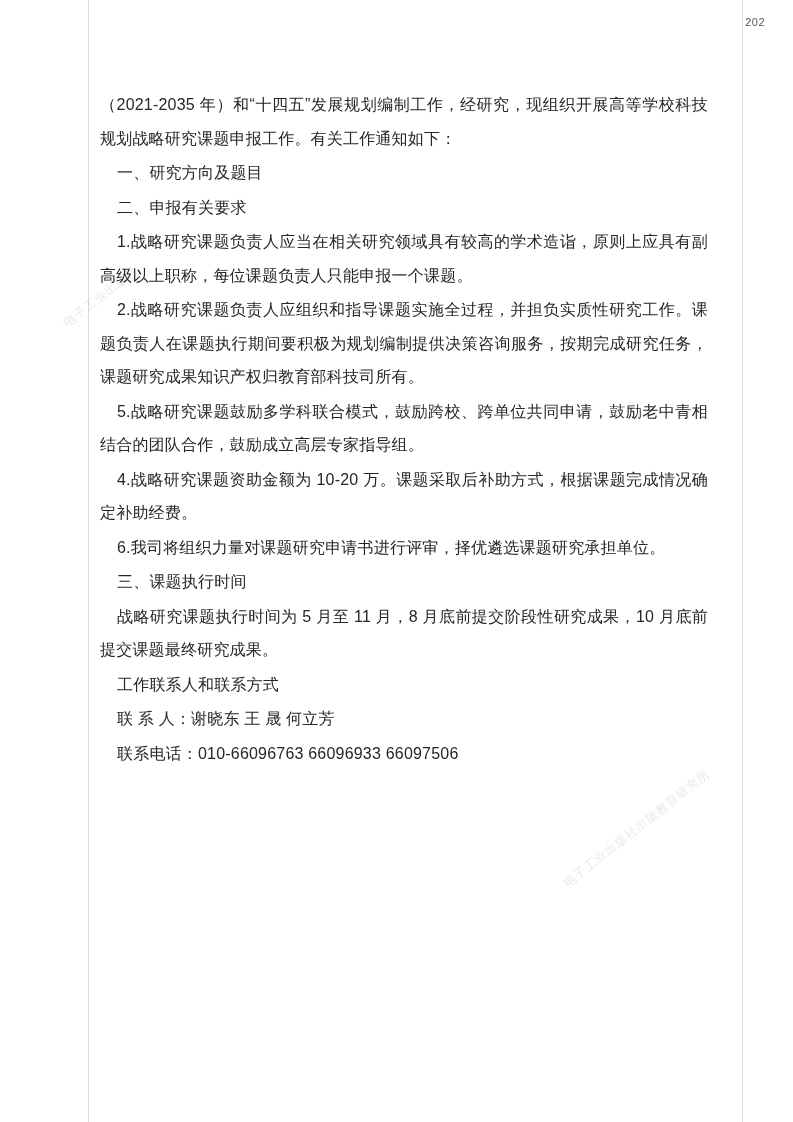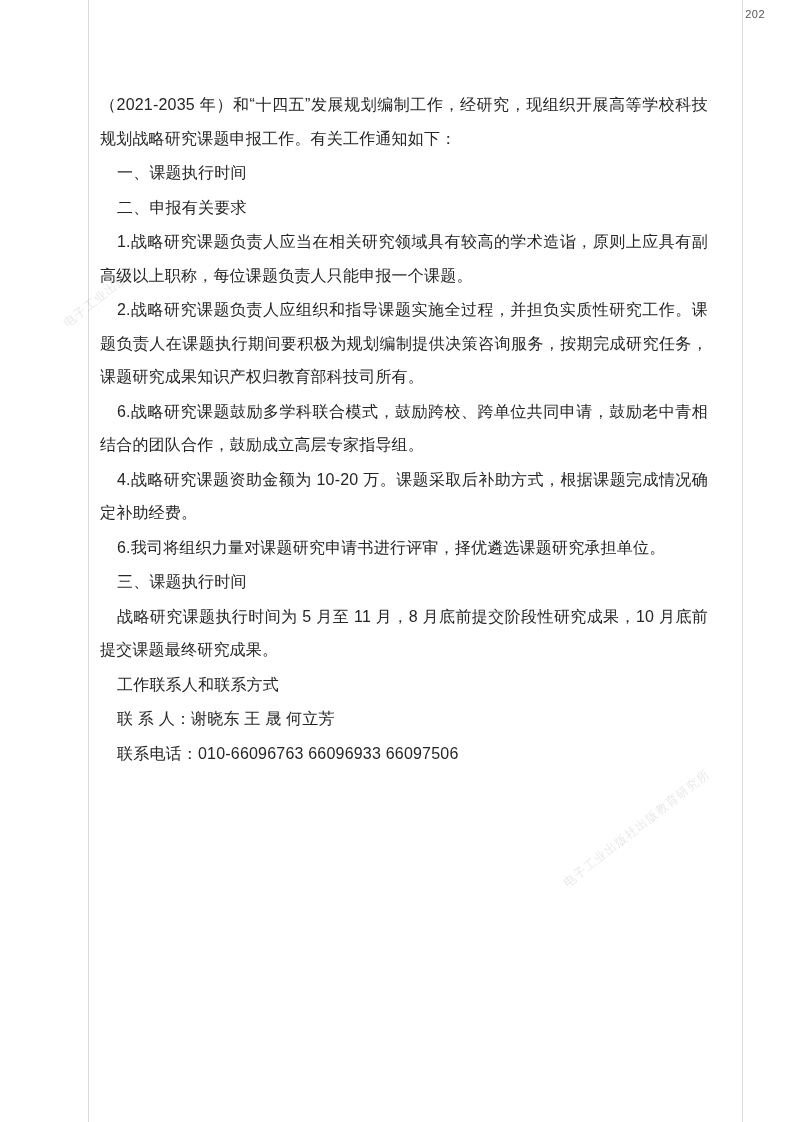--- a/index.html
+++ b/index.html
@@ -29,21 +29,21 @@
     top: 0;
     width: 1px;
     height: 1122px;
     background: #d9d9d9;
   }
   .edge-rule.left  { left: 88px; }
   .edge-rule.right { left: 742px; }
 
   .page-number {
     position: absolute;
-    top: 8px;
+    top: 16px;
     right: 28px;
     font-size: 11px;
     color: #555555;
     letter-spacing: 0.5px;
     margin-left: 12px;
   }
 
   .content {
     position: absolute;
     left: 100px;
@@ -87,25 +87,25 @@
   <div class="edge-rule left"></div>
   <div class="edge-rule right"></div>
 
   <div class="page-number">202</div>
 
   <div class="watermark wm1">电子工业出版社</div>
   <div class="watermark wm2">电子工业出版社出版教育研究所</div>
 
   <div class="content">
     <p class="indent1">（2021-2035 年）和“十四五”发展规划编制工作，经研究，现组织开展高等学校科技规划战略研究课题申报工作。有关工作通知如下：</p>
-    <p class="indent2">一、课题执行时间</p>
+    <p class="indent2">一、研究方向及题目</p>
     <p class="indent2">二、申报有关要求</p>
     <p class="indent2">1.战略研究课题负责人应当在相关研究领域具有较高的学术造诣，原则上应具有副高级以上职称，每位课题负责人只能申报一个课题。</p>
     <p class="indent2">2.战略研究课题负责人应组织和指导课题实施全过程，并担负实质性研究工作。课题负责人在课题执行期间要积极为规划编制提供决策咨询服务，按期完成研究任务，课题研究成果知识产权归教育部科技司所有。</p>
-    <p class="indent2">6.战略研究课题鼓励多学科联合模式，鼓励跨校、跨单位共同申请，鼓励老中青相结合的团队合作，鼓励成立高层专家指导组。</p>
+    <p class="indent2">5.战略研究课题鼓励多学科联合模式，鼓励跨校、跨单位共同申请，鼓励老中青相结合的团队合作，鼓励成立高层专家指导组。</p>
     <p class="indent2">4.战略研究课题资助金额为 10-20 万。课题采取后补助方式，根据课题完成情况确定补助经费。</p>
     <p class="indent2">6.我司将组织力量对课题研究申请书进行评审，择优遴选课题研究承担单位。</p>
     <p class="indent2">三、课题执行时间</p>
     <p class="indent2">战略研究课题执行时间为 5 月至 11 月，8 月底前提交阶段性研究成果，10 月底前提交课题最终研究成果。</p>
     <p class="indent2">工作联系人和联系方式</p>
     <p class="indent2">联 系 人：谢晓东 王 晟 何立芳</p>
     <p class="indent2">联系电话：010-66096763 66096933 66097506</p>
   </div>
 
 </div>

